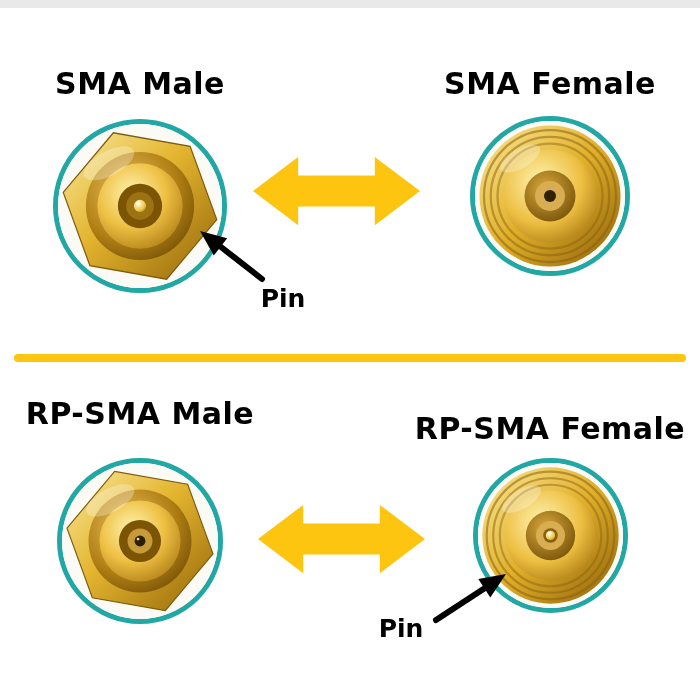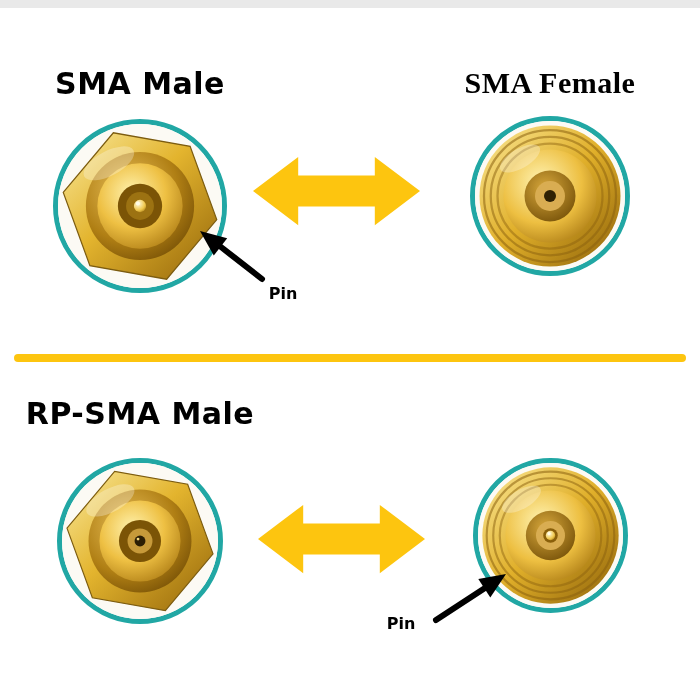--- a/index.html
+++ b/index.html
@@ -13,21 +13,21 @@
   body{font-family:"DejaVu Sans","Liberation Sans",sans-serif;}
   #canvas{
     position:relative;width:700px;height:700px;background:var(--bg);
     overflow:hidden;margin:8px auto;
   }
   .label{
     position:absolute;text-align:center;font-weight:700;font-size:30px;
     color:var(--ink);letter-spacing:.5px;white-space:nowrap;
   }
   .pin-label{
-    position:absolute;text-align:center;font-weight:700;font-size:16px;
+    position:absolute;text-align:center;font-weight:700;font-size:25px;
     color:var(--ink);
   }
   .photo-circle{
     position:absolute;border:5px solid var(--teal);border-radius:50%;
     overflow:hidden;background:#fdfcf8;
   }
   .photo-circle svg{display:block;width:100%;height:100%;}
   .dbl-arrow{position:absolute;}
   .arrow-fill{fill:var(--yellow);}
   .divider{position:absolute;background:var(--yellow);border-radius:4px;}
@@ -35,21 +35,21 @@
   .annot-line{stroke:var(--ink);stroke-width:6;stroke-linecap:round;}
   .annot-head{fill:var(--ink);}
 </style>
 </head>
 <body>
 
 <div id="canvas">
 
   <div class="label" style="left:0px;top:58px;width:280px;">SMA Male</div>
 
-  <div class="label" style="left:410px;top:58px;width:280px;font-family:Liberation Serif, serif;">SMA Female</div>
+  <div class="label" style="left:410px;top:58px;width:280px;">SMA Female</div>
 
   <div class="photo-circle" style="left:53px;top:111px;width:174px;height:174px;">
     <svg viewBox="0 0 200 200" role="img">
       <defs>
         <linearGradient id="sm-hex" x1="0" y1="0" x2="1" y2="1">
           <stop offset="0" stop-color="#f9e99c"></stop>
             <stop offset="0.45" stop-color="#e3b42e"></stop>
             <stop offset="1" stop-color="#94660a"></stop>
         </linearGradient>
         <radialGradient id="sm-ring" cx="0.38" cy="0.35" r="0.78">
@@ -114,20 +114,21 @@
       <ellipse cx="60" cy="50" rx="30" ry="13" fill="#ffffff" opacity="0.28" transform="rotate(-30 60 50)"></ellipse>
     </svg>
   </div>
 
   <div class="pin-label" style="left:251px;top:276px;width:64px;">Pin</div>
 
   <div class="divider" style="left:14px;top:346px;width:672px;height:8px;"></div>
 
   <div class="label" style="left:0px;top:388px;width:280px;">RP-SMA Male</div>
 
+  <div class="label" style="left:403px;top:403px;width:294px;">RP-SMA Female</div>
 
   <div class="photo-circle" style="left:57px;top:450px;width:166px;height:166px;">
     <svg viewBox="0 0 200 200" role="img">
       <defs>
         <linearGradient id="rm-hex" x1="0" y1="0" x2="1" y2="1">
           <stop offset="0" stop-color="#f9e99c"></stop>
             <stop offset="0.45" stop-color="#e3b42e"></stop>
             <stop offset="1" stop-color="#94660a"></stop>
         </linearGradient>
         <radialGradient id="rm-ring" cx="0.38" cy="0.35" r="0.78">

